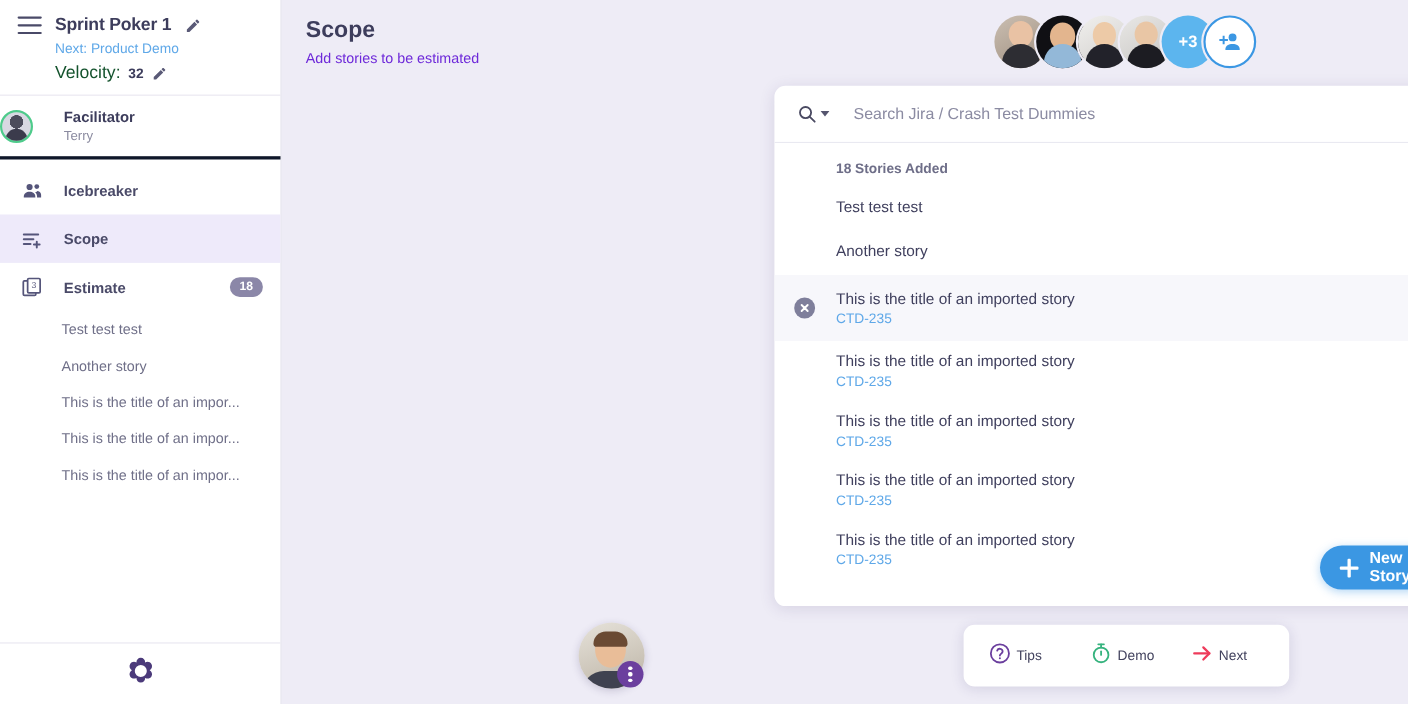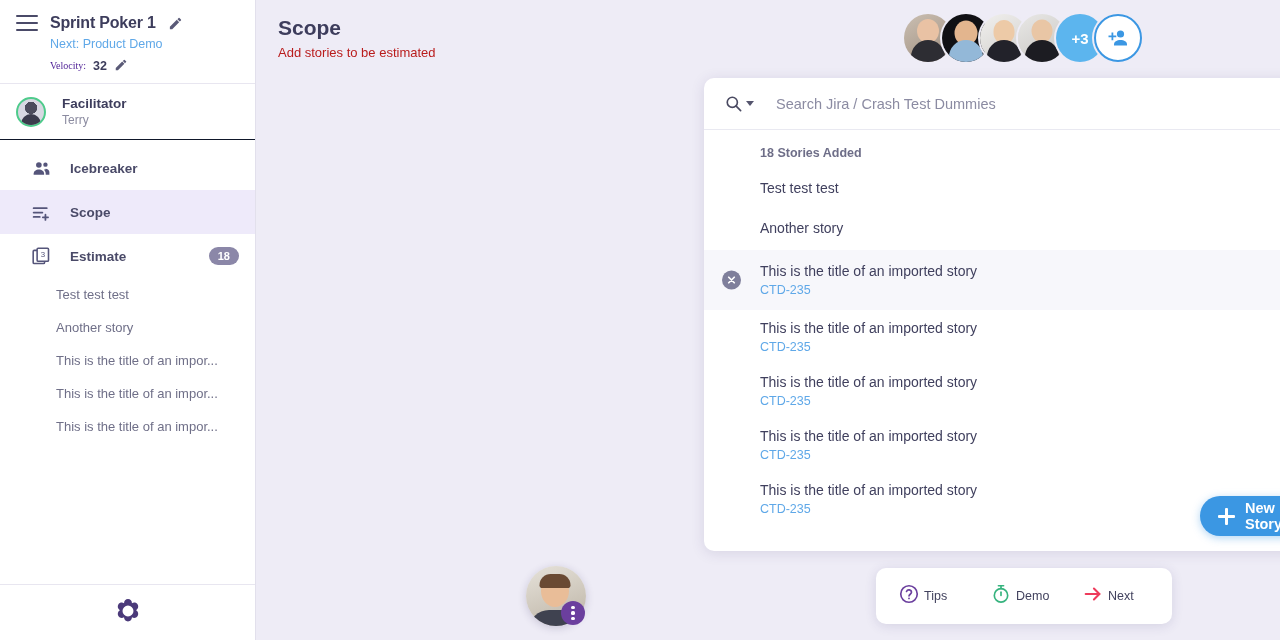--- a/index.html
+++ b/index.html
@@ -22,39 +22,39 @@
   }
   .sb-head { padding: 14px 16px 10px 16px; border-bottom: 1px solid #e8e6f0; }
   .sb-title-row { display: flex; align-items: center; gap: 12px; }
   .hamburger { width: 22px; height: 16px; display:flex; flex-direction:column; justify-content:space-between; cursor:pointer; flex:0 0 22px;}
   .hamburger i { display:block; height:2px; background:#4a4a68; border-radius:1px; }
   .sb-title { font-size: 16px; font-weight: bold; color: #3d3d5c; letter-spacing:-0.2px; white-space:nowrap;}
   .pencil { width: 15px; height: 15px; flex:0 0 15px; }
   .pencil svg { display:block; }
   .sb-team { font-size: 12.5px; color: #5fa8e8; margin: 5px 0 0 34px; font-weight: 500;}
   .sb-velocity { display:flex; align-items:center; gap:7px; margin: 7px 0 0 34px; }
-  .sb-velocity .lbl { font-size: 10px; color:#4c1d95;font-family:Liberation Serif, serif; }
+  .sb-velocity .lbl { font-size: 16px; color:#14532d; }
   .sb-velocity .val { font-size: 12.5px; color:#3d3d5c; font-weight:bold; }
 
-  .facil { display:flex; align-items:center; gap:16px; padding: 12px 16px; border-bottom: 1px solid #0f172a; }
+  .facil { display:flex; align-items:center; gap:28px; padding: 12px 0; border-bottom: 3px solid #0f172a; }
   .facil-av {
     width:30px;height:30px;border-radius:50%;
     border:2px solid #4ecb8b; flex:0 0 30px;
     background: radial-gradient(circle at 50% 34%, #4c4c5c 0 28%, #d8d8e2 29% 100%);
     position:relative; overflow:hidden;
   }
   .facil-av::after{
     content:""; position:absolute; left:50%; top:58%; transform:translateX(-50%);
     width:20px;height:16px;border-radius:10px 10px 0 0;background:#3b3b4c;
   }
   .facil-txt .r1 { font-size:13.5px; font-weight:bold; color:#3d3d5c; }
   .facil-txt .r2 { font-size:12px; color:#8b8ba0; margin-top:2px;}
 
   .nav { padding-top: 6px; }
-  .nav-item { display:flex; align-items:center; gap:18px; padding: 11px 16px 11px 30px; cursor:pointer; }
+  .nav-item { display:flex; align-items:center; gap:18px; padding: 11px 16px 11px 18px; cursor:pointer; }
   .nav-item.active { background:#eeeafa; }
   .nav-label { font-size:13.5px; font-weight:bold; color:#4a4a68; flex:1; }
   .nav-ico { width:22px; height:22px; flex:0 0 22px; display:flex; align-items:center; justify-content:center;}
   .badge {
     background:#8b87a8; color:#fff; font-size:11px; font-weight:bold;
     border-radius:10px; padding:2px 9px; line-height:14px;
   }
   .story-link { padding: 9px 16px 9px 56px; font-size:13px; color:#6f6f88; cursor:pointer; white-space:nowrap; overflow:hidden; text-overflow:ellipsis;}
   .add-story { display:flex; align-items:center; gap:16px; padding: 14px 16px 14px 18px; cursor:pointer; margin-top:4px;}
   .add-story .plus { width:22px;height:22px;flex:0 0 22px; position:relative;}
@@ -63,21 +63,21 @@
   }
   .add-story .plus::before{ left:1px; top:9.5px; width:20px; height:3px; }
   .add-story .plus::after { top:1px; left:9.5px; height:20px; width:3px; }
   .add-story span { font-size:13.5px; font-weight:bold; color:#3b97e3; }
   .sb-footer { margin-top:auto; border-top:1px solid #e8e6f0; height:56px; display:flex; align-items:center; justify-content:center;}
 
   
   .main { position:relative; flex:1; height:640px; }
   .main-head { padding: 16px 0 0 22px; }
   .main-title { font-size:21px; font-weight:bold; color:#3d3d5c; }
-  .main-sub { font-size:13px; color:#b91c1c; margin-top:5px; }
+  .main-sub { font-size:13px; color:#6d28d9; margin-top:5px; }
 
   .avatars { position:absolute; top:14px; left:648px; display:flex; align-items:center; }
   .av { width:48px;height:48px;border-radius:50%; margin-left:-10px; background:#d7d7e2; overflow:hidden; position:relative; box-shadow:0 0 0 2px #eeecf6;}
   .av:first-child{margin-left:0;}
   .av .face { position:absolute; left:50%; top:30%; transform:translate(-50%,-50%); width:20px;height:20px;border-radius:50%;}
   .av .body { position:absolute; left:50%; bottom:0; transform:translateX(-50%); width:34px;height:22px;border-radius:17px 17px 0 0;}
   .av-plus3 { background:#5cb5ee; color:#fff; display:flex;align-items:center;justify-content:center;font-size:15px;font-weight:bold; }
   .av-add { background:#fff; border:2px solid #3b97e3; display:flex;align-items:center;justify-content:center; cursor:pointer;}
   .kebab {
     position:absolute; width:26px;height:26px;border-radius:50%;background:#6b3f9e;

